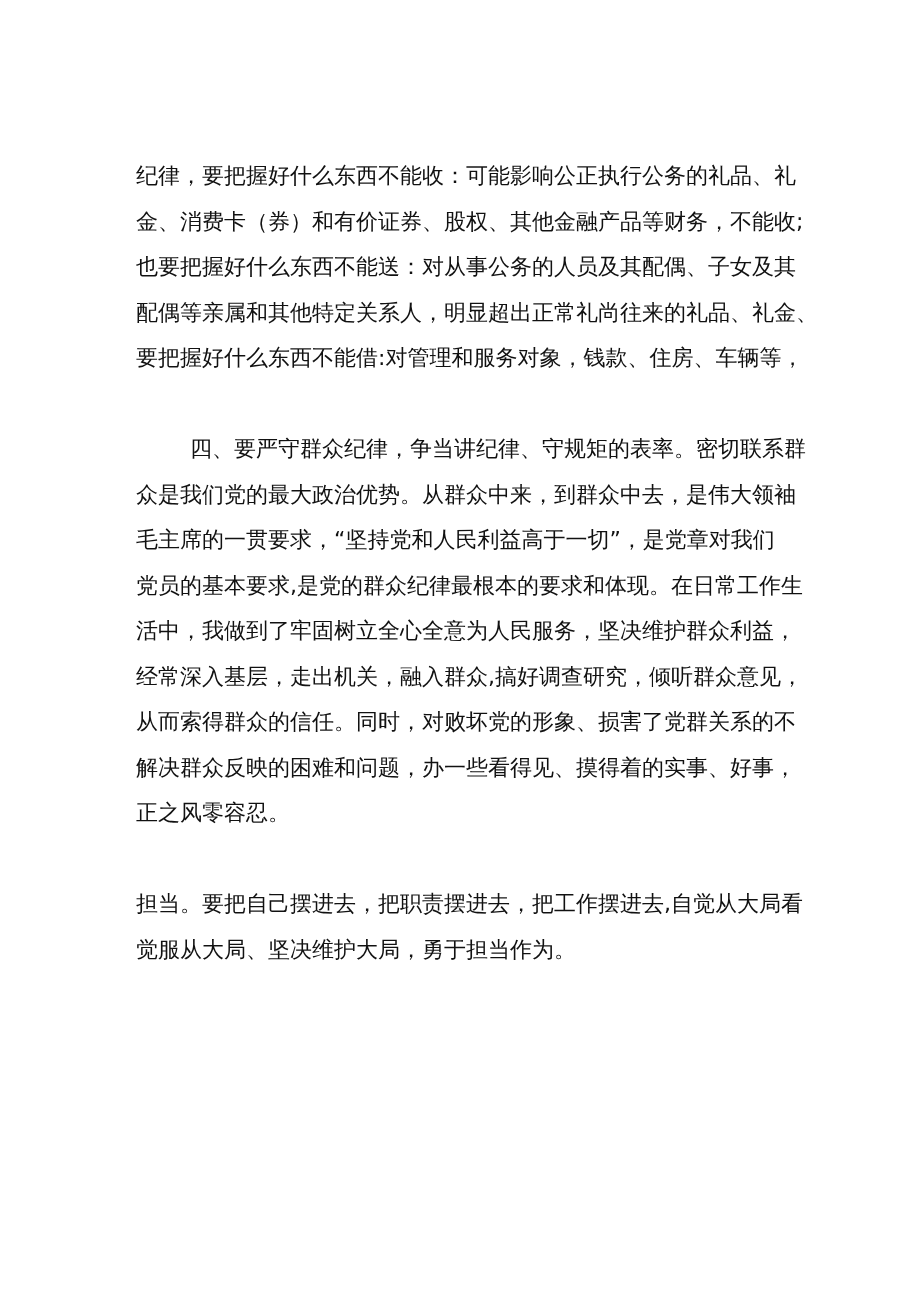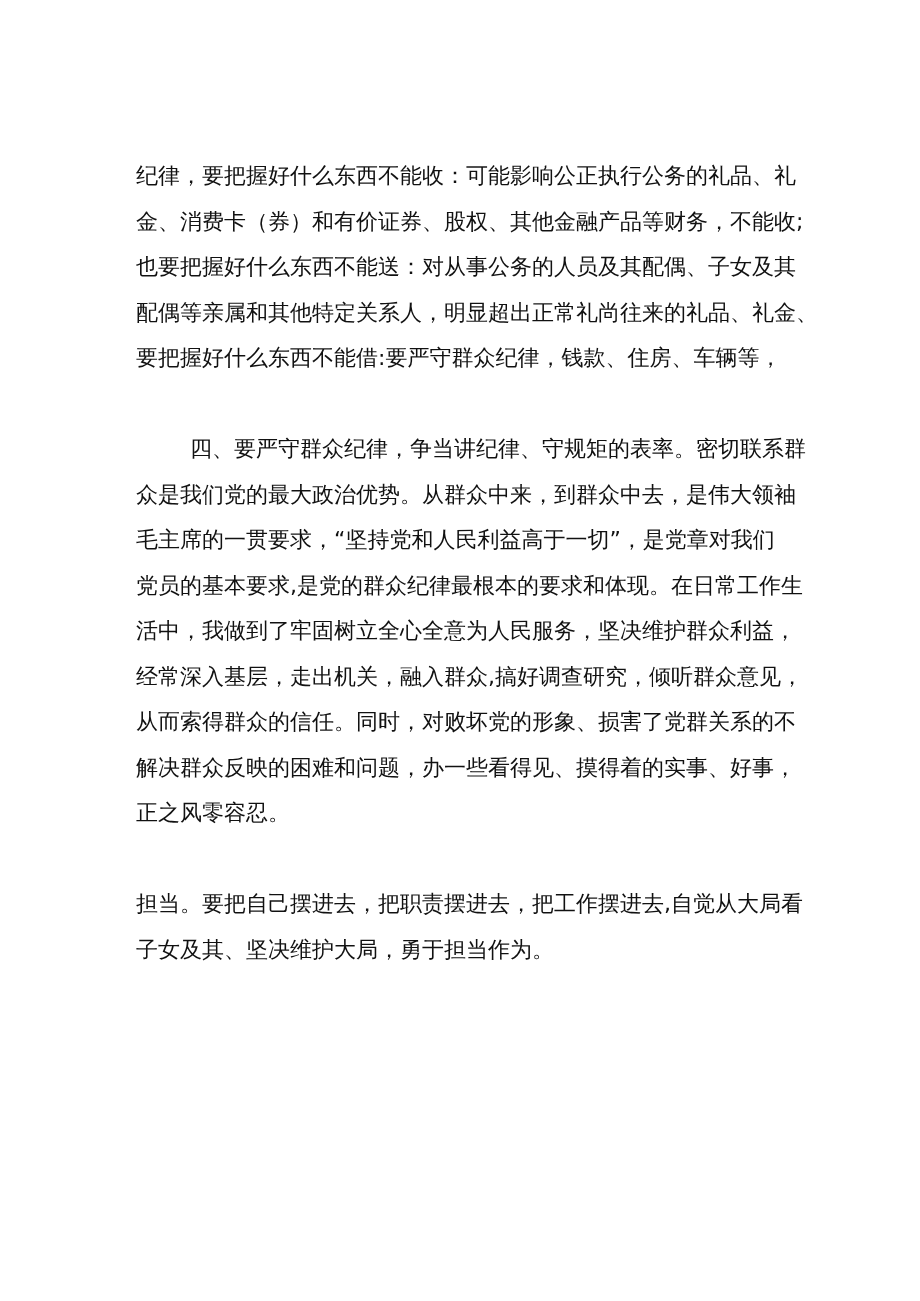--- a/index.html
+++ b/index.html
@@ -18,32 +18,32 @@
 </style>
 </head>
 <body>
 
 <div class="page">
   <div>
     <div class="line">纪律，要把握好什么东西不能收：可能影响公正执行公务的礼品、礼</div>
     <div class="line">金、消费卡（券）和有价证券、股权、其他金融产品等财务，不能收;</div>
     <div class="line">也要把握好什么东西不能送：对从事公务的人员及其配偶、子女及其</div>
     <div class="line">配偶等亲属和其他特定关系人，明显超出正常礼尚往来的礼品、礼金、</div>
-    <div class="line">要把握好什么东西不能借:要严守群众纪律，钱款、住房、车辆等，</div>
+    <div class="line">要把握好什么东西不能借:对管理和服务对象，钱款、住房、车辆等，</div>
   </div>
   <div class="gap"></div>
   <div>
     <div class="line indent">四、要严守群众纪律，争当讲纪律、守规矩的表率。密切联系群</div>
     <div class="line">众是我们党的最大政治优势。从群众中来，到群众中去，是伟大领袖</div>
     <div class="line">毛主席的一贯要求，“坚持党和人民利益高于一切”，是党章对我们</div>
     <div class="line">党员的基本要求,是党的群众纪律最根本的要求和体现。在日常工作生</div>
     <div class="line">活中，我做到了牢固树立全心全意为人民服务，坚决维护群众利益，</div>
     <div class="line">经常深入基层，走出机关，融入群众,搞好调查研究，倾听群众意见，</div>
     <div class="line">从而索得群众的信任。同时，对败坏党的形象、损害了党群关系的不</div>
     <div class="line">解决群众反映的困难和问题，办一些看得见、摸得着的实事、好事，</div>
     <div class="line">正之风零容忍。</div>
   </div>
   <div class="gap"></div>
   <div>
     <div class="line">担当。要把自己摆进去，把职责摆进去，把工作摆进去,自觉从大局看</div>
-    <div class="line">子女及其、坚决维护大局，勇于担当作为。</div>
+    <div class="line">觉服从大局、坚决维护大局，勇于担当作为。</div>
   </div>
 </div>
 
 </body></html>

